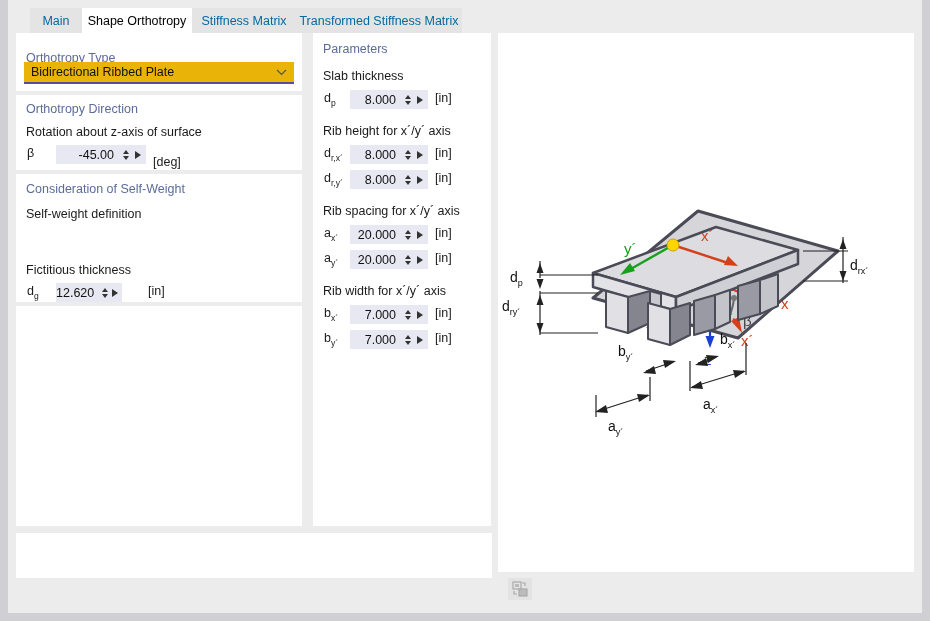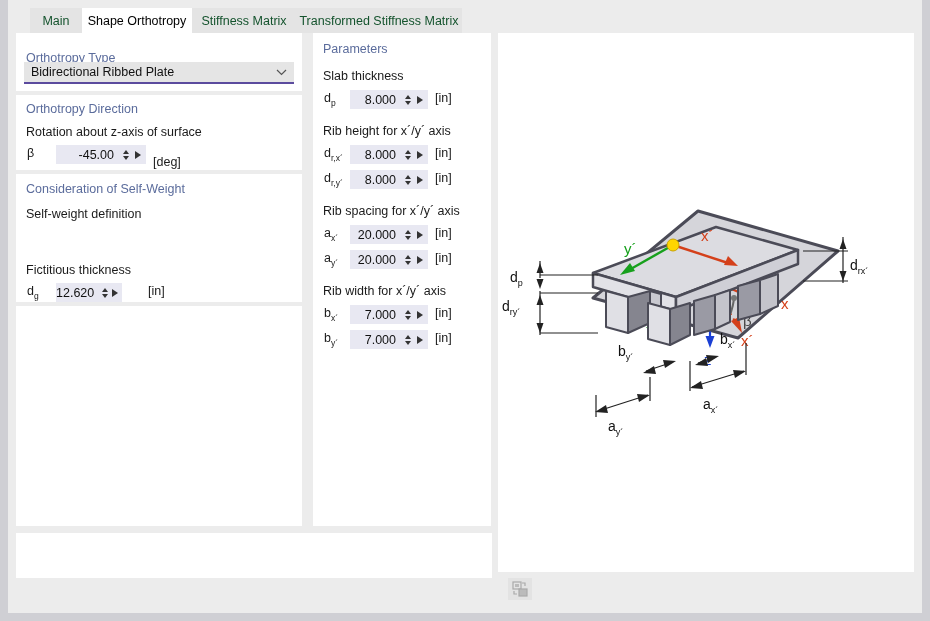--- a/index.html
+++ b/index.html
@@ -15,21 +15,21 @@
     background:#ececec;
   }
   
   .tabbar{
     position:absolute;left:0;top:8px;width:914px;height:25px;
   }
   .tab{
     position:absolute;top:0;height:25px;
     background:#e4e4e4;
     display:flex;align-items:center;justify-content:center;
-    font-size:12.5px;color:#14532d;
+    font-size:12.5px;color:#0369a1;
     box-sizing:border-box;
     white-space:nowrap;
   }
   .tab.active{
     background:#ffffff;
     color:#000;
   }
   
   .card{
     position:absolute;background:#ffffff;
@@ -48,21 +48,21 @@
   .sym{
     position:absolute;font-size:12.5px;color:#1a1a1a;white-space:nowrap;
   }
   .sym sub{font-size:8.5px;}
   .unit{
     position:absolute;font-size:12.5px;color:#1a1a1a;white-space:nowrap;
   }
   
   .combo{
     position:absolute;height:22px;
-    background:#e5e5e5;
+    background:#eab308;
     box-sizing:border-box;
     display:flex;align-items:center;
     cursor:default;
   }
   .combo.focused{border-bottom:2px solid #5b4b9e;}
   .combo .ctext{
     padding-left:7px;font-size:12.5px;color:#111;
     flex:1;white-space:nowrap;overflow:hidden;
   }
   .combo .chev{

